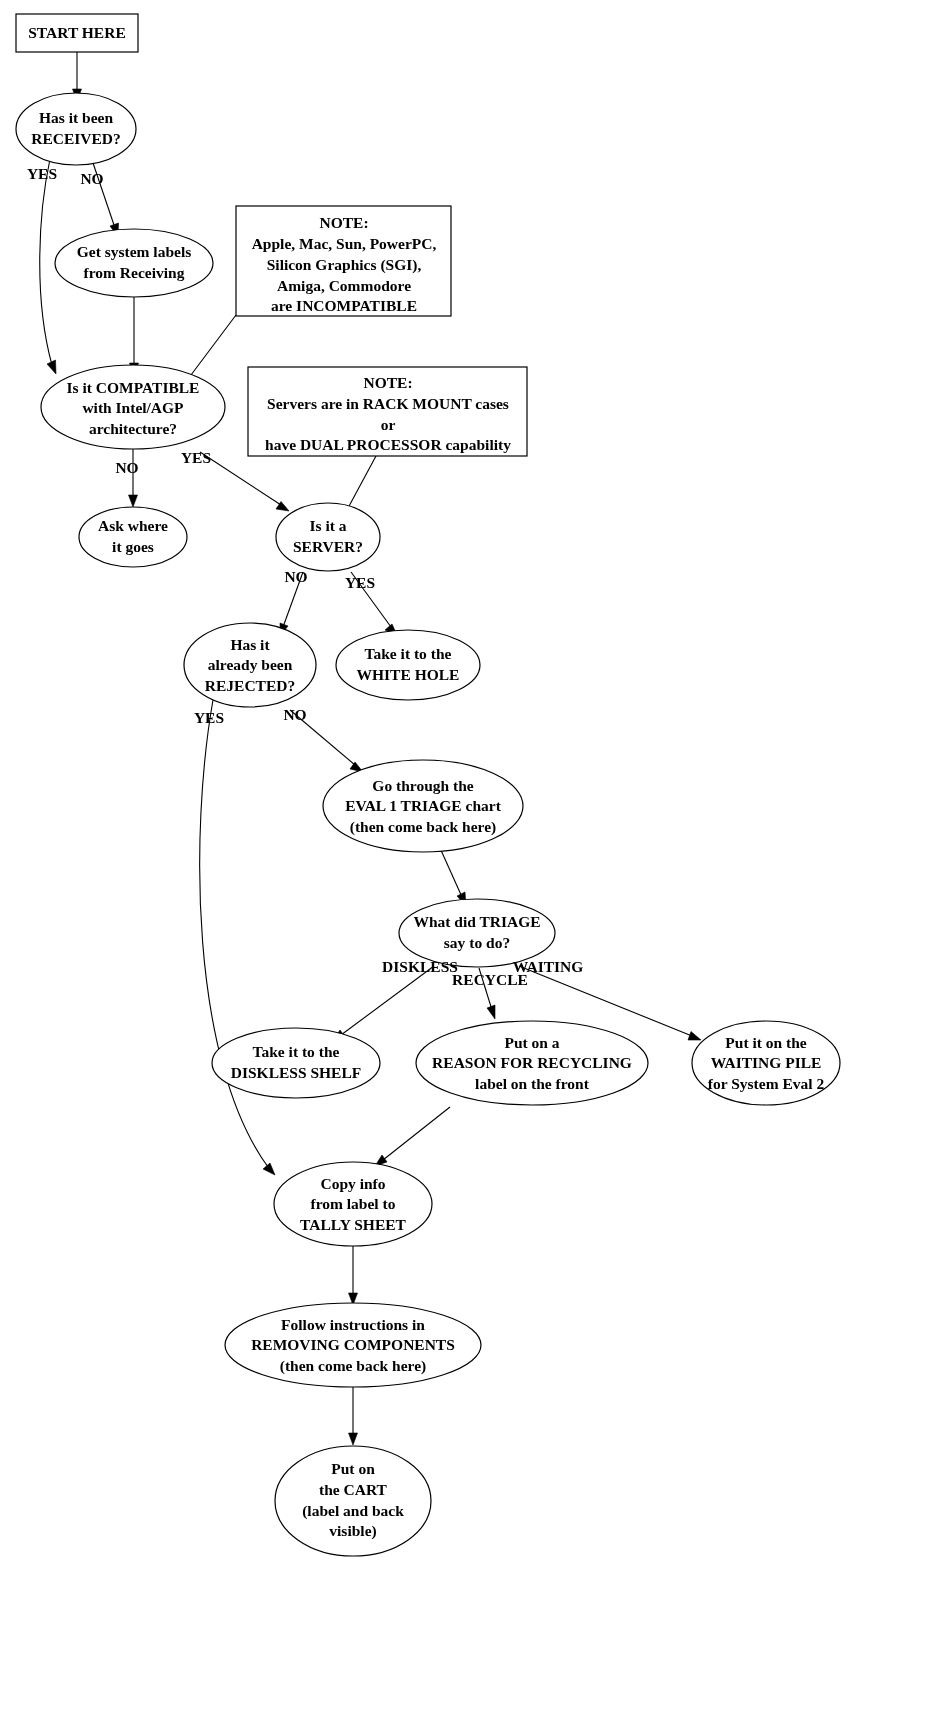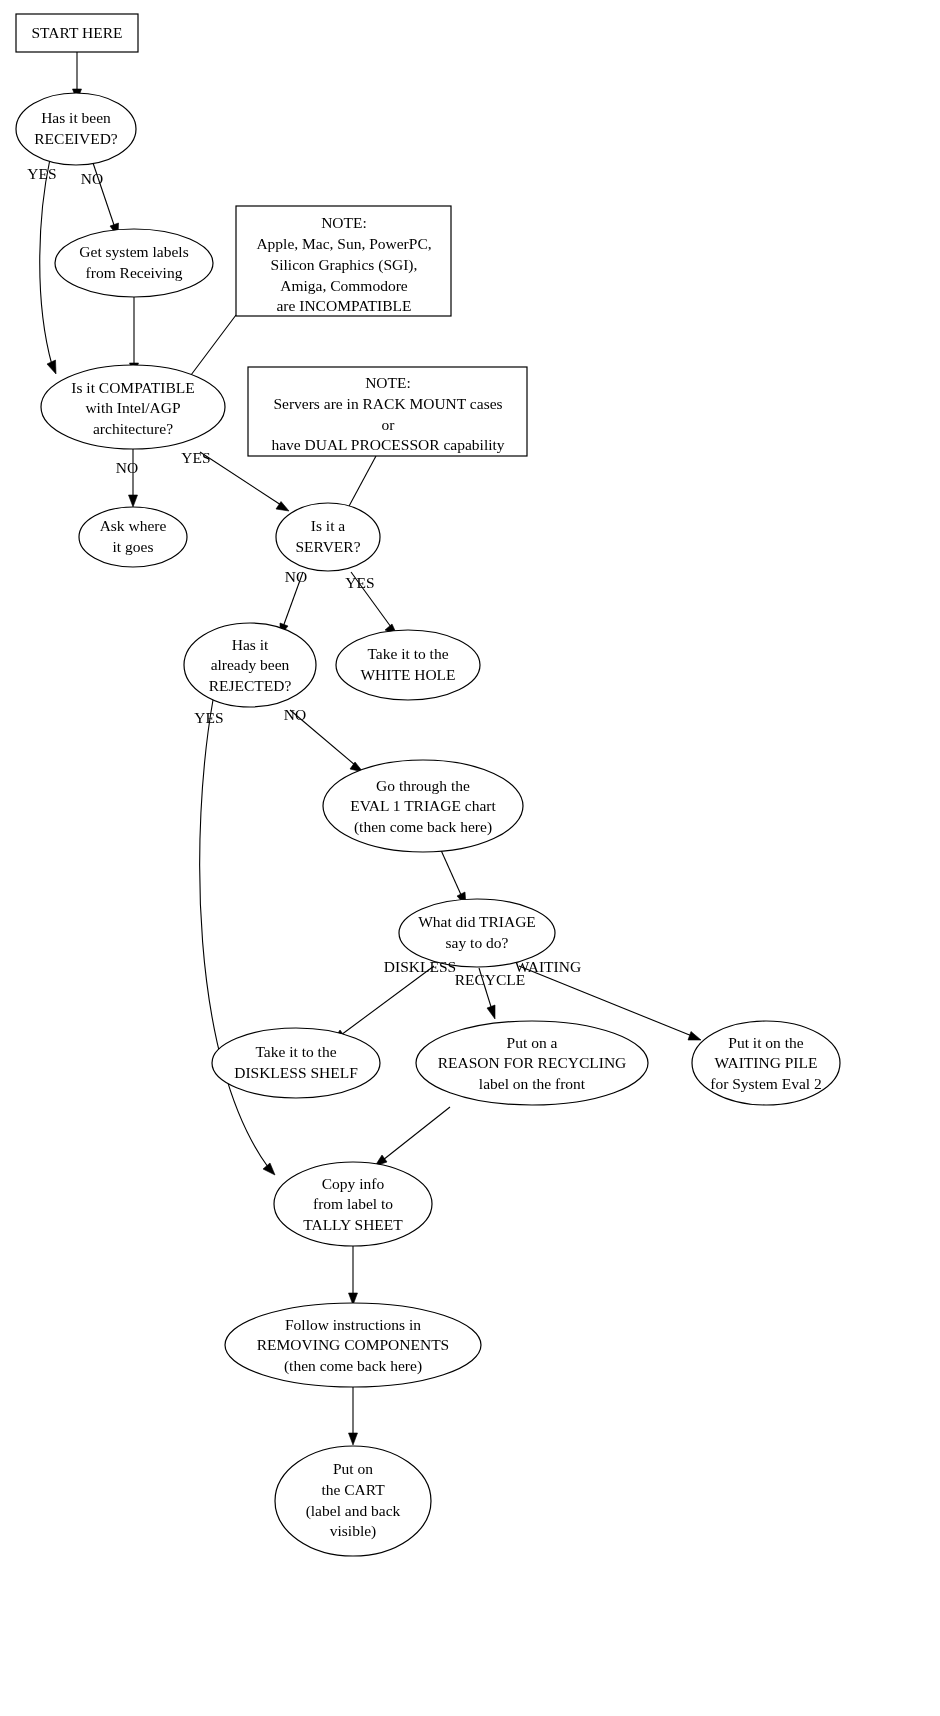--- a/index.html
+++ b/index.html
@@ -10,20 +10,21 @@
   body {
     width: 940px;
     height: 1716px;
     font-family: "Liberation Serif", "DejaVu Serif", serif;
     overflow: hidden;
   }
   #chart-root {
     position: relative;
     width: 940px;
     height: 1716px;
+    font-weight: bold;
   }
   svg#flow {
     display: block;
     width: 940px;
     height: 1716px;
   }
   .node-shape {
     fill: #ffffff;
     stroke: #000000;
     stroke-width: 1.2;

